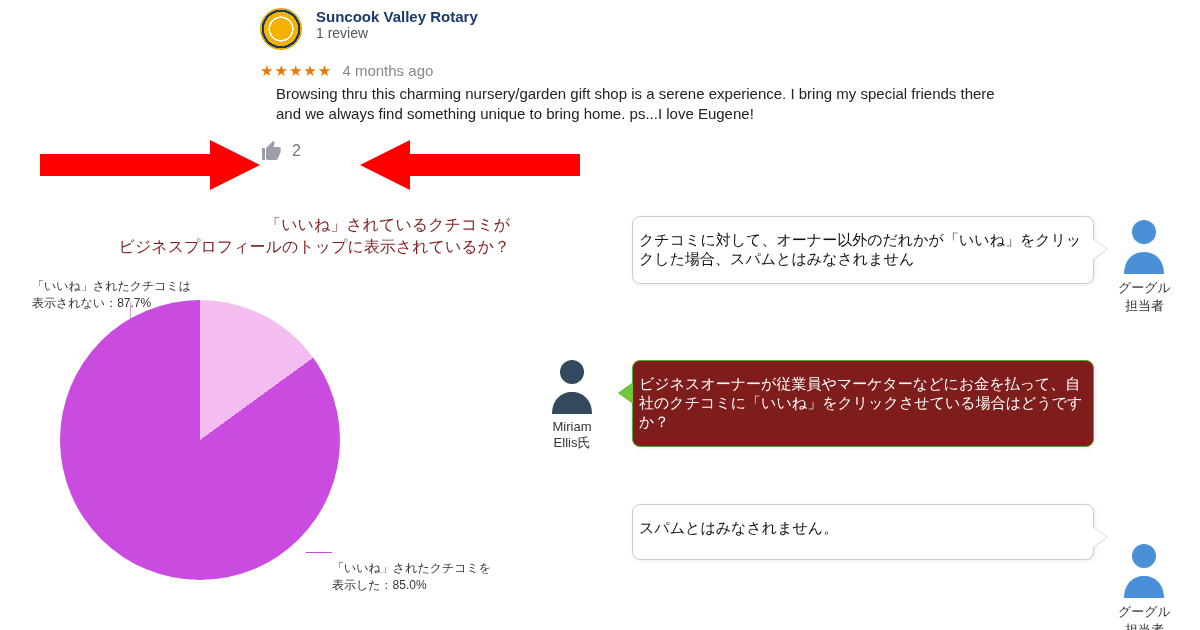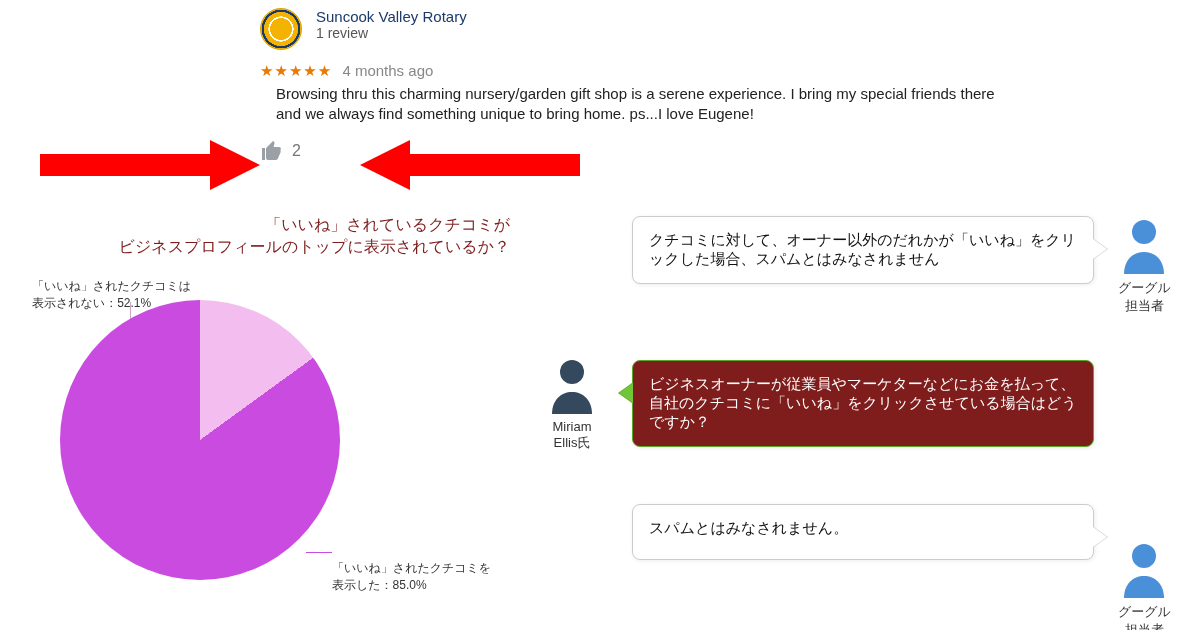--- a/index.html
+++ b/index.html
@@ -2,21 +2,21 @@
 <html><head>
 <meta charset="utf-8">
 <style>
   * { box-sizing: border-box; margin: 0; padding: 0; }
   body { font-family: Arial, "Hiragino Sans", "Meiryo", sans-serif; width: 1200px; height: 630px; background: #fff; position: relative; overflow: hidden; }
 
   
   .review { position: absolute; left: 260px; top: 8px; right: 180px; }
   .review-head { display: flex; gap: 14px; }
   .avatar-rotary { width: 42px; height: 42px; border-radius: 50%; background: radial-gradient(circle,#f3b300 0 38%,#fff 39% 44%,#f3b300 45% 60%,#1a3a6b 61% 68%,#f3b300 69% 100%); border:1px solid #d8a400; }
-  .rev-name { font-weight: normal; color:#1a3a6b; font-size:15px; }
+  .rev-name { font-weight: bold; color:#1a3a6b; font-size:15px; }
   .rev-sub { color:#555; font-size:14px; }
   .rev-stars-row { margin-top:12px; font-size:15px; }
   .rev-stars { color:#e97903; letter-spacing:1px; }
   .rev-age { color:#888; margin-left:6px; }
   .rev-body { color:#222; font-size:15px; margin-top:4px; line-height:1.35;margin-left:16px; }
   .rev-like-row { margin-top:14px; display:flex; align-items:center; gap:8px; }
   .thumb { width:24px; height:24px; fill:#9aa0a6; }
   .like-count { color:#777; font-size:16px; }
 
   
@@ -28,21 +28,21 @@
   
   .chart-title { position:absolute; left:40px; top:214px; width:470px; text-align:right; font-size:16px; color:#7f1d1d; line-height:1.4; }
   .pie-wrap { position:absolute; left:60px; top:300px; }
   .pie { width:280px; height:280px; border-radius:50%; background: conic-gradient(#f3bdf0 0deg 54deg, #c94be0 54deg 360deg); }
   .pie-label-top { position:absolute; left:32px; top:278px; font-size:12px; color:#333; }
   .pie-label-bot { position:absolute; left:332px; top:560px; font-size:12px; color:#333; }
   .pie-leader-top { position:absolute; left:130px; top:302px; width:1px; height:18px; background:#c9a5c9; }
   .pie-leader-bot { position:absolute; left:306px; top:552px; width:26px; height:1px; background:#c94be0; }
 
   
-  .speech { position:absolute; background:#fff; border:1px solid #ccc; border-radius:8px; padding:14px 16px; font-size:15px; color:#111; box-shadow:1px 1px 4px rgba(0,0,0,0.08); }
+  .speech { position:absolute; background:#fff; border:1px solid #ccc; border-radius:8px; padding:14px 6px; font-size:15px; color:#111; box-shadow:1px 1px 4px rgba(0,0,0,0.08); }
   .speech.green { background:#7f1d1d; color:#fff; border-color:#5aa82a; }
   .tail { position:absolute; width:0; height:0; }
   .tail-r { right:-14px; top:22px; border-top:10px solid transparent; border-bottom:10px solid transparent; border-left:14px solid; }
   .tail-l { left:-14px; top:22px; border-top:10px solid transparent; border-bottom:10px solid transparent; border-right:14px solid; }
   .tail-r.white { border-left-color:#fff; filter:drop-shadow(1px 0 0 #ccc); }
   .tail-l.green { border-right-color:#71c637; filter:drop-shadow(-1px 0 0 #5aa82a); }
 
   .sp1 { left:632px; top:216px; width:462px; }
   .sp2 { left:632px; top:360px; width:462px; }
   .sp3 { left:632px; top:504px; width:462px; height:56px; }
@@ -88,21 +88,21 @@
     <polygon points="50,0 0,25 50,50" fill="#ff0000"></polygon>
     <rect x="50" y="14" width="170" height="22" fill="#ff0000"></rect>
   </svg>
 </div>
 
 <div class="chart-title">
   <span>「いいね」されているクチコミが</span><br>
   <span>ビジネスプロフィールのトップに表示されているか？</span>
 </div>
 <div class="pie-label-top" style="white-space:pre;">「いいね」されたクチコミは
-表示されない：52.1%</div>
+表示されない：87.7%</div>
 <div class="pie-leader-top"></div>
 <div class="pie-wrap">
   <div class="pie"></div>
 </div>
 <div class="pie-leader-bot"></div>
 <div class="pie-label-bot" style="white-space:pre;">「いいね」されたクチコミを
 表示した：85.0%</div>
 
 <div class="speech sp1">
   <span>クチコミに対して、オーナー以外のだれかが「いいね」をクリックした場合、スパムとはみなされません</span>

